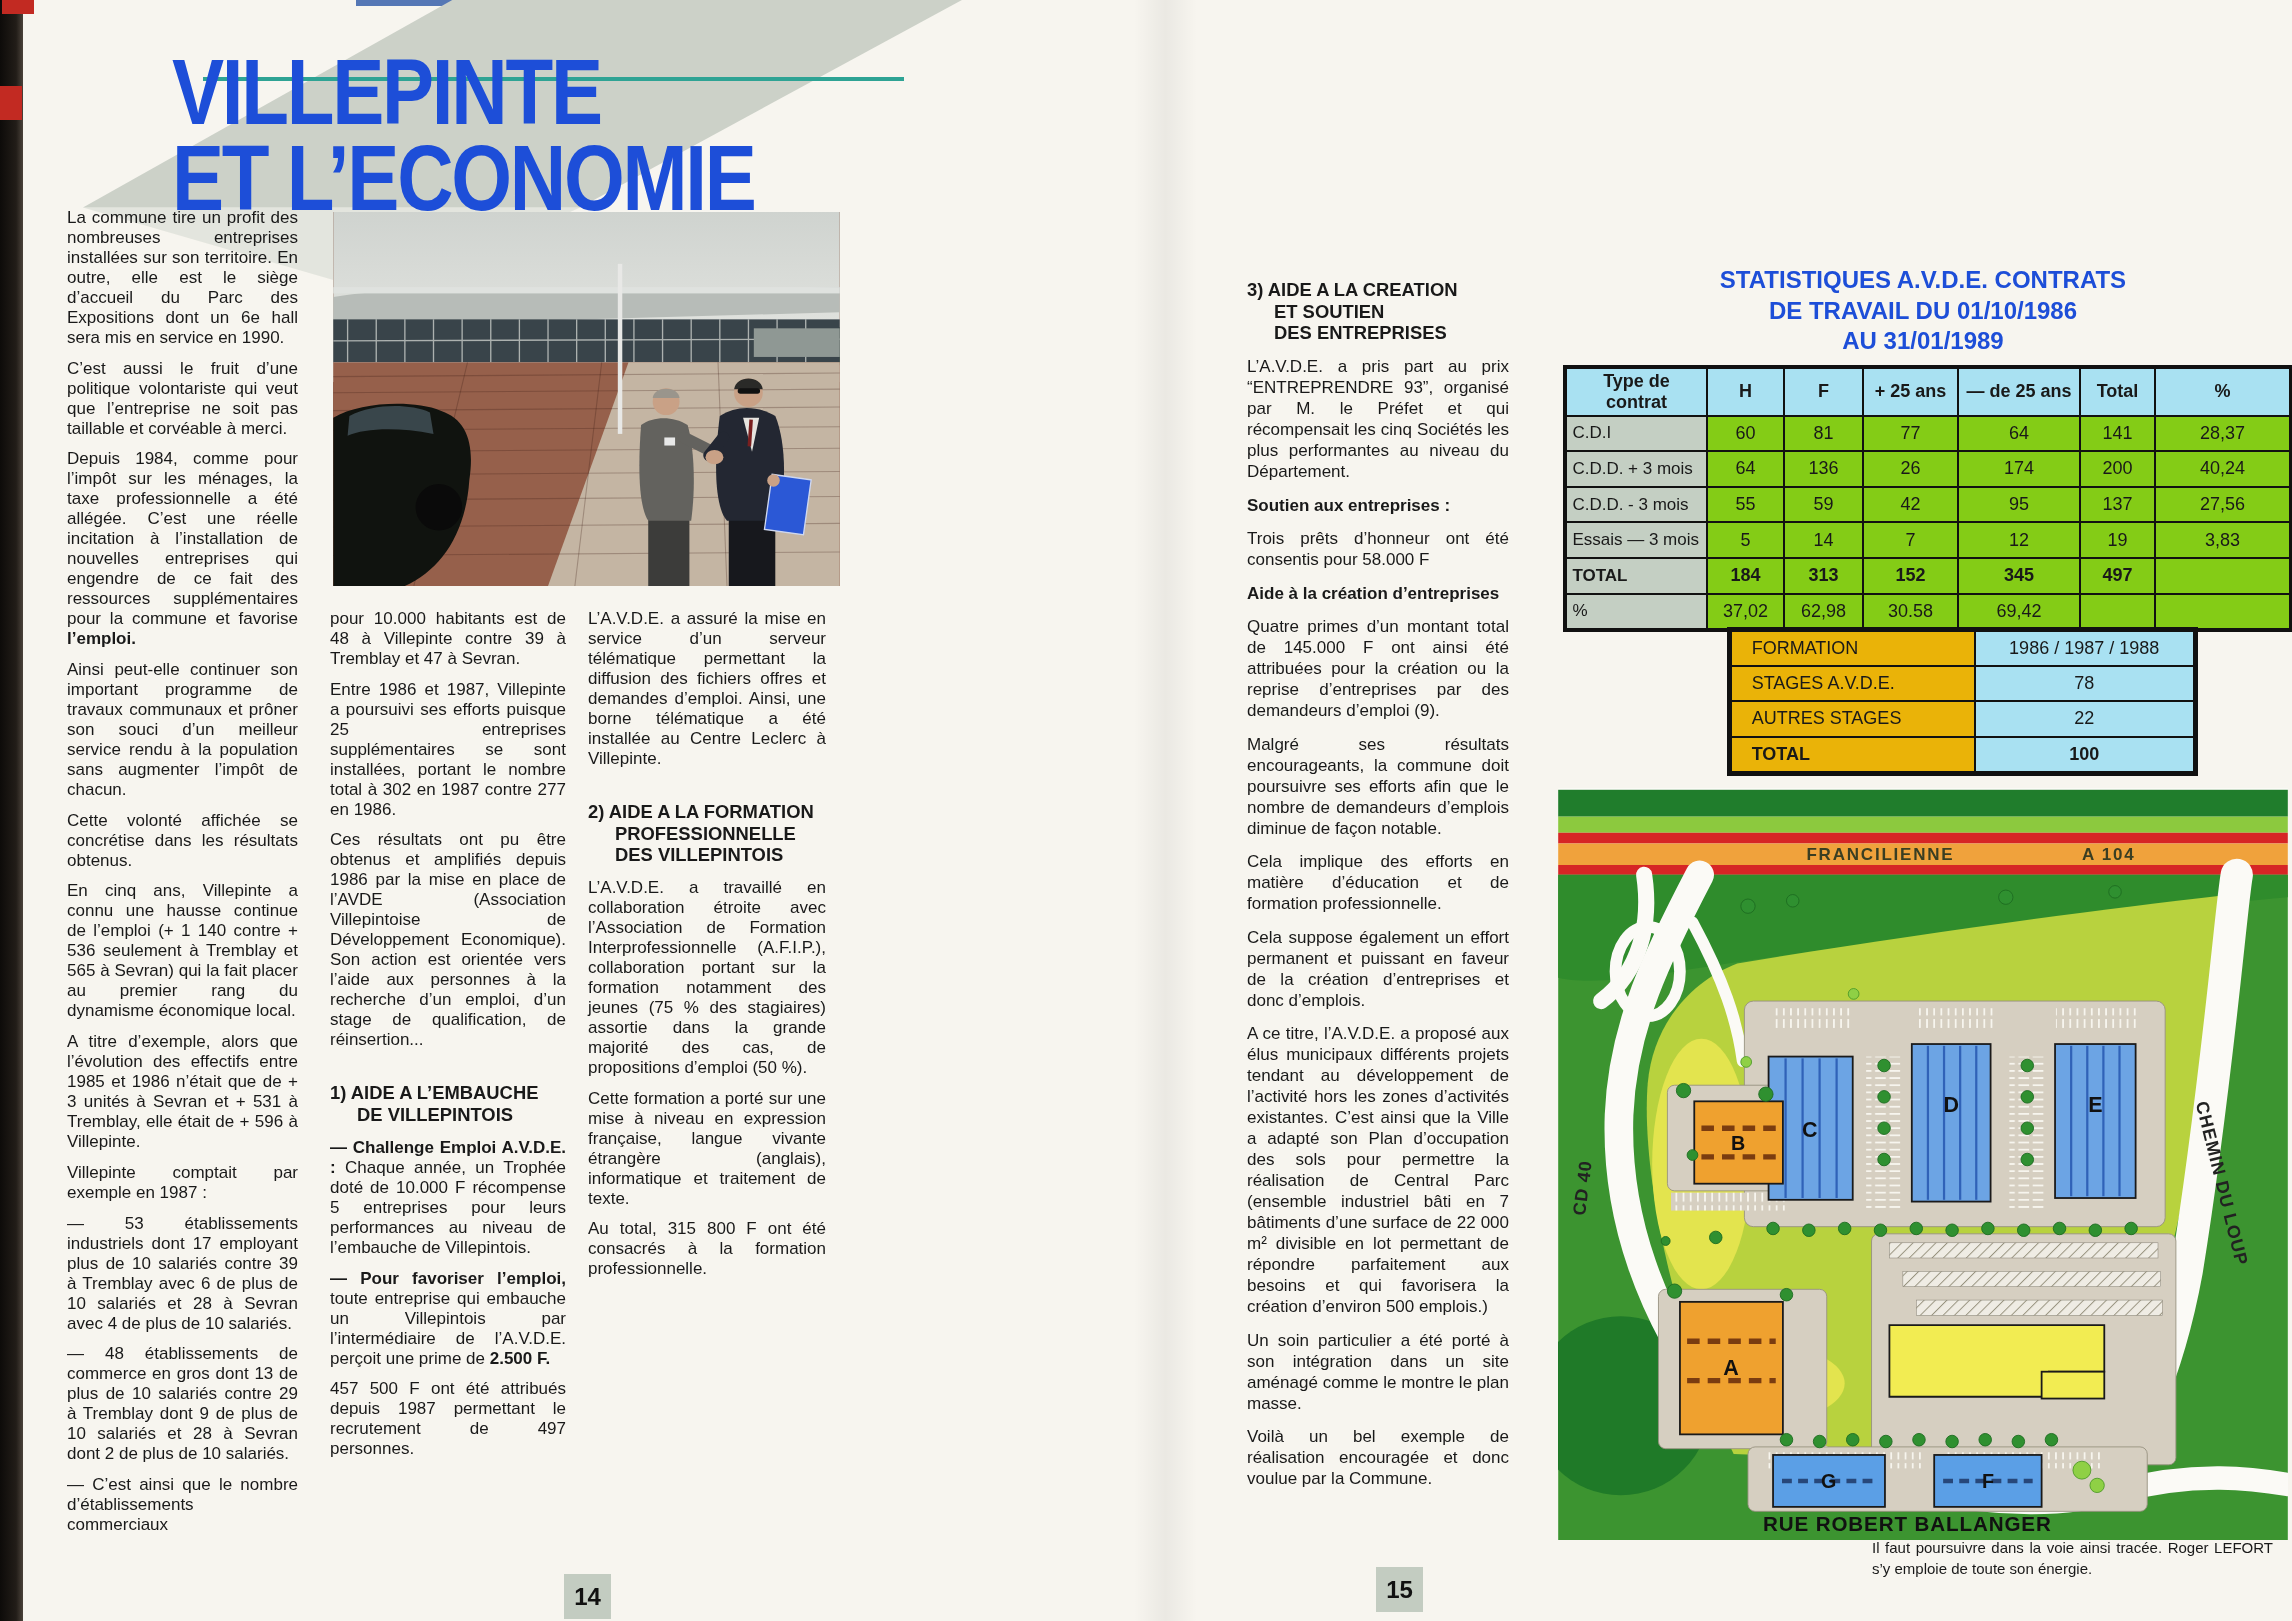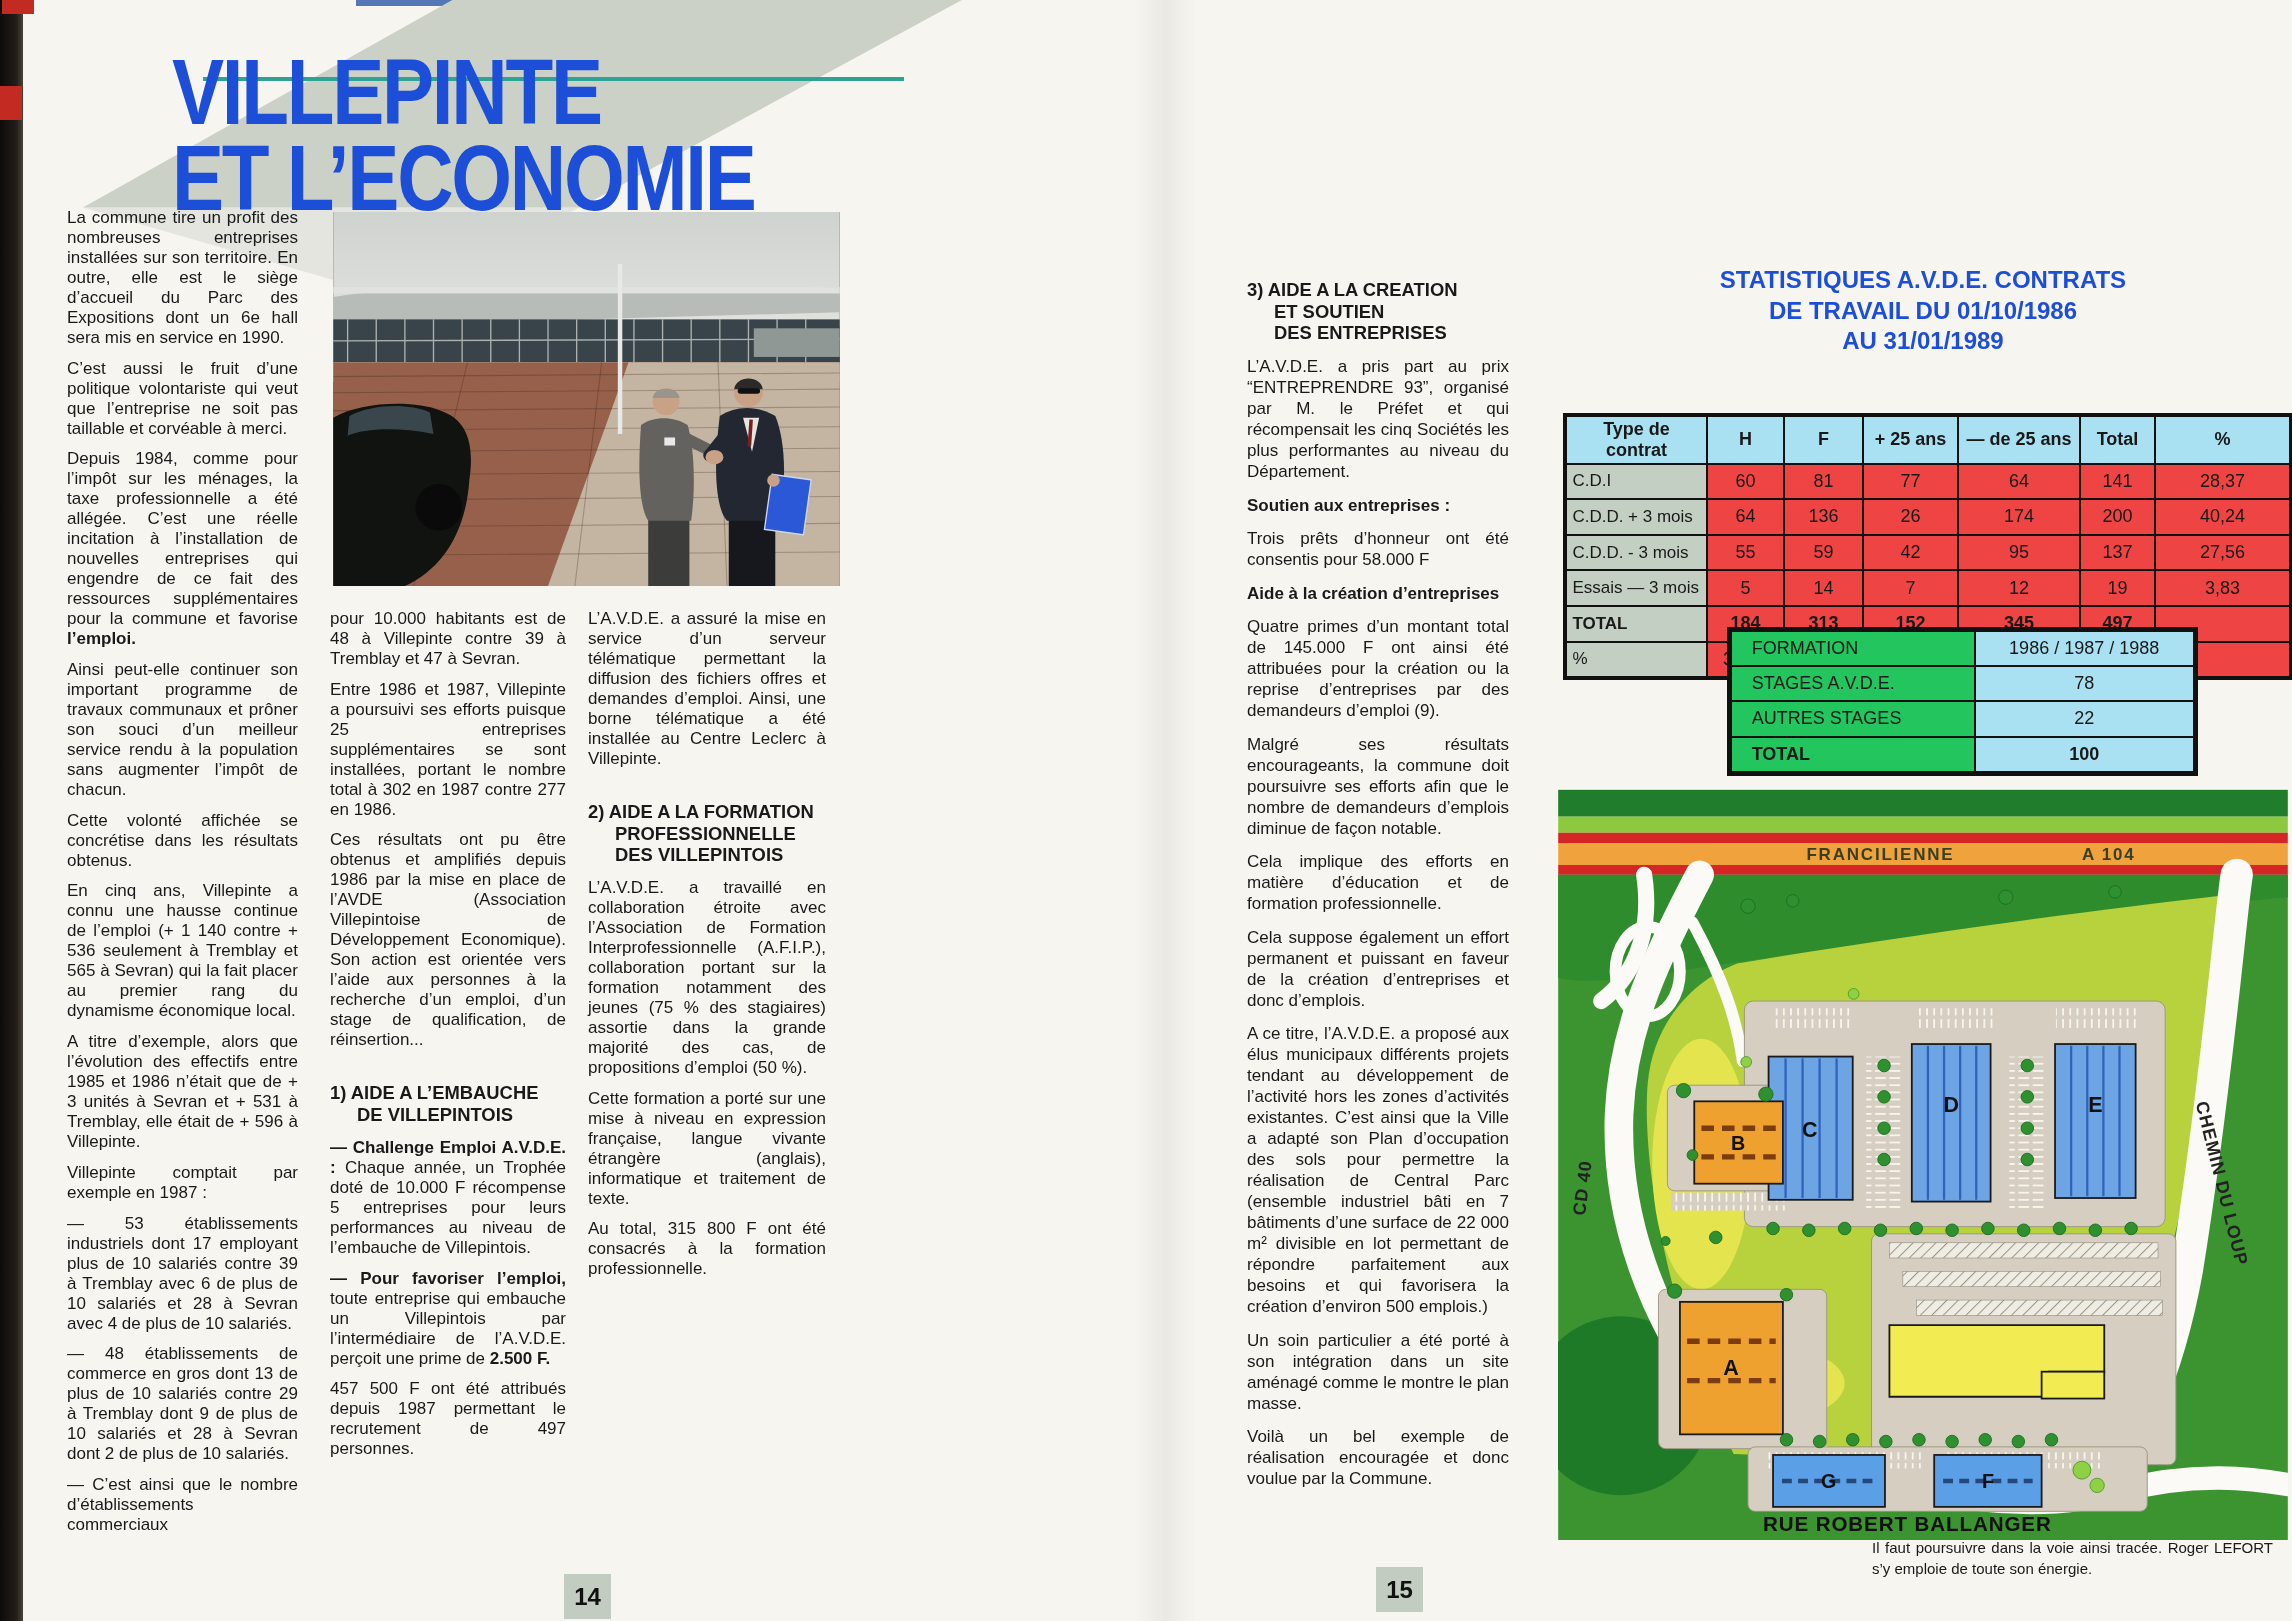--- a/index.html
+++ b/index.html
@@ -25,28 +25,28 @@
   .h-num{font-weight:bold;font-size:18.4px;line-height:21.5px;margin:32px 0 12.5px;
          padding-left:27px;text-indent:-27px;white-space:pre-line;text-align:left;}
   #colR1{line-height:21px;}
   #colR1 .para{margin-bottom:12.5px;}
   
   .photo{position:absolute;left:333px;top:212px;width:507px;height:374px;background:#8f6450;}
   
   .stats-title{position:absolute;left:1558px;top:265px;width:730px;text-align:center;
                font-size:24px;font-weight:bold;line-height:1.28;white-space:pre-line;color:#1d4ed8;}
   table{border-collapse:collapse;}
-  .stats{position:absolute;left:1563px;top:365px;width:725px;table-layout:fixed;background:#ef4444;border:4.5px solid #111;margin-top:48px;}
+  .stats{position:absolute;left:1563px;top:365px;width:725px;table-layout:fixed;background:#84cc16;border:4.5px solid #111;}
   .stats th,.stats td{border:2.7px solid #111;font-size:18px;padding:1.8px 5.4px;text-align:center;height:30px;}
   .stats th{background:#a9e1f2;font-weight:bold;height:34px;}
   .stats td.rlabel{background:#c4cfc3;text-align:left;font-size:17px;}
   .stats tr.total-row td{font-weight:bold;}
   .formtable{position:absolute;left:1727px;top:627px;border:5.4px solid #111;}
   .formtable td{border:2.7px solid #111;font-size:18px;height:29.6px;padding:1.8px 9px;}
-  .formtable td.fl{background:#22c55e;width:213px;padding-left:19.7px;}
+  .formtable td.fl{background:#eab308;width:213px;padding-left:19.7px;}
   .formtable td.fv{background:#a9e1f2;width:199px;text-align:center;}
   .formtable tr.total-row td{font-weight:bold;}
   
   .map{position:absolute;left:1558px;top:788px;width:730px;height:752px;}
   .caption{position:absolute;left:1872px;top:1537px;width:401px;font-size:15px;line-height:21px;text-align:justify;}
   .pagenum{position:absolute;width:47px;height:45px;background:#c3ccc1;color:#111;
            font-weight:bold;font-size:24px;display:flex;align-items:center;justify-content:center;}
   #badge14{left:564px;top:1574px;}
   #badge15{left:1376px;top:1567px;}
   .maplabel{font-family:"Liberation Sans",sans-serif;font-weight:bold;}

